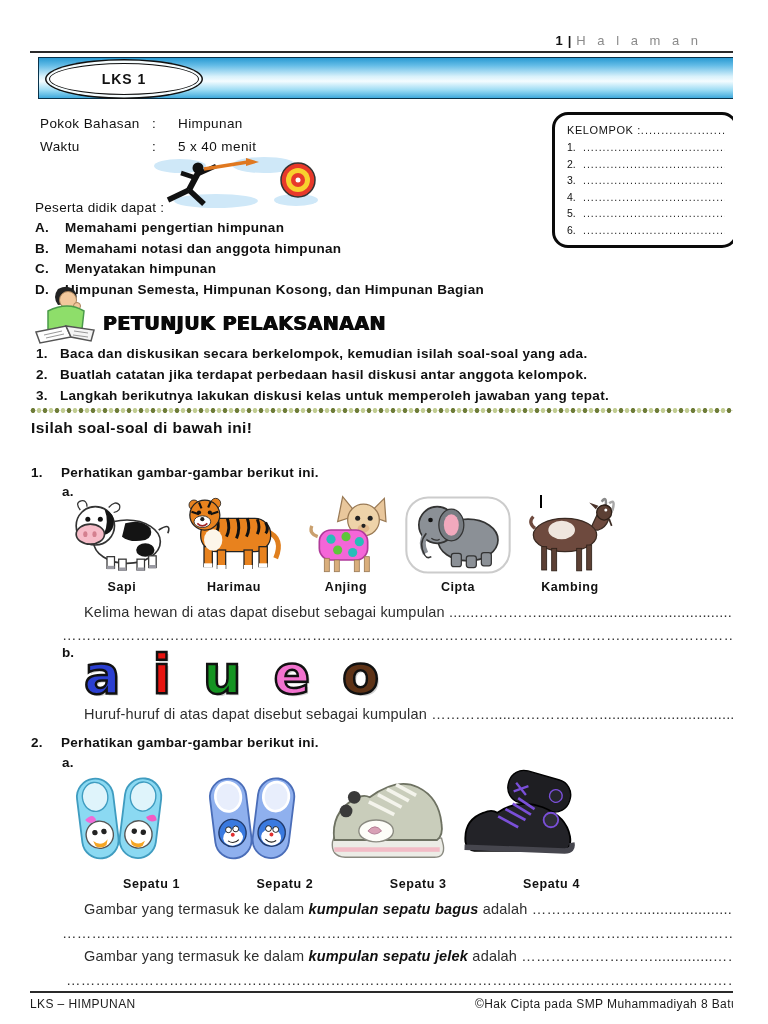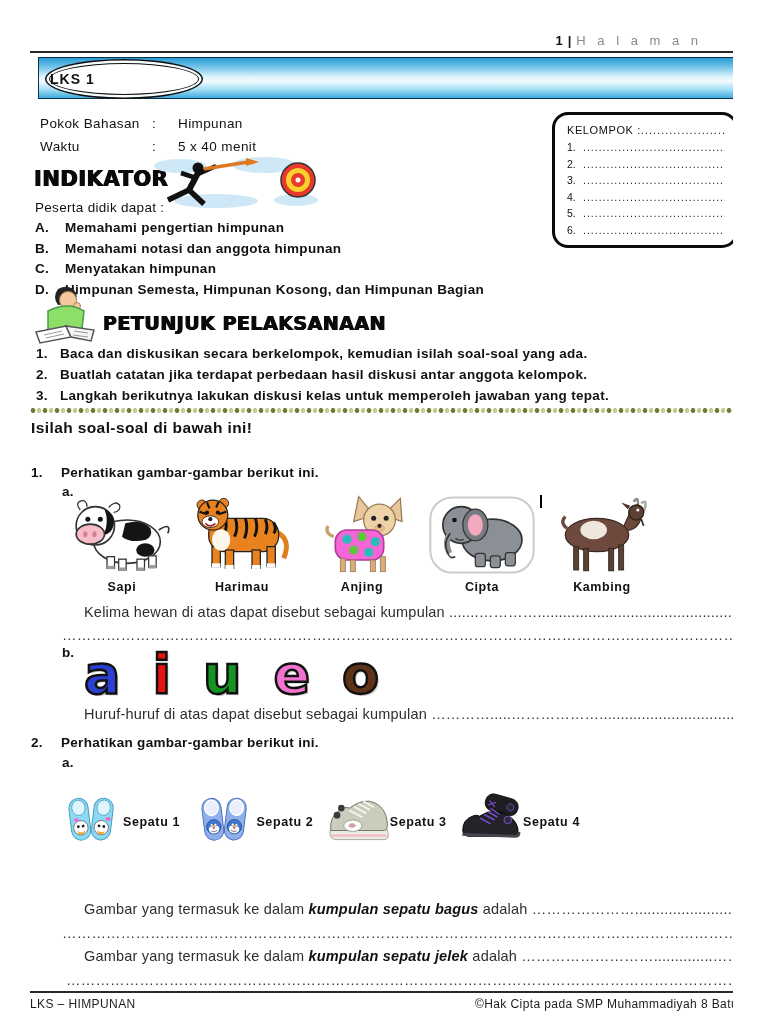--- a/index.html
+++ b/index.html
@@ -12,21 +12,21 @@
   .pn-num { font-weight:bold; }
   .pn-sep { font-weight:bold; margin:0 4px; }
   .pn-label { color:#8a8a8a; letter-spacing:4px; }
   .topline { position:absolute; top:51px; left:30px; width:708px; height:2px; background:#2a2a2a; }
 
   .banner { position:absolute; top:57px; left:38px; width:699px; height:42px;
     background:linear-gradient(180deg,#2a9ad2 0%,#62bbe6 18%,#d8f1fb 46%,#f4fcff 58%,#9ddcf4 80%,#3fa9dc 100%);
     border:1px solid #09324a; display:flex; align-items:center; }
   .oval { position:absolute; left:10px; top:5px; width:150px; height:32px; background:#fff;
     border:1.5px solid #111; border-radius:50%; box-shadow:0 0 0 2.5px #f6fdff, 0 0 0 4px #111;
-    display:flex; align-items:center; justify-content:flex-start; font-weight:bold; font-size:14px; letter-spacing:1px; }
+    display:flex; align-items:center; justify-content:center; font-weight:bold; font-size:14px; letter-spacing:1px; }
   .banner-title { margin-left:185px; font-family:"Liberation Serif", serif; font-weight:bold; font-size:34px;
     letter-spacing:1px; color:#0c0c0c; text-shadow:2px 2px 0 rgba(110,110,110,.75); white-space:nowrap; }
 
   
   .meta { position:absolute; top:112px; left:40px; font-size:13.5px; font-weight:normal; letter-spacing:.4px; }
   .meta-row { line-height:23px; }
   .ml { display:inline-block; width:112px; }
   .mc { display:inline-block; width:26px; }
 
   
@@ -62,21 +62,21 @@
   .isilah { position:absolute; top:419px; left:31px; font-size:15.5px; font-weight:bold; letter-spacing:.4px; }
   .sec-a { position:absolute; top:441px; left:31px; font-size:17px; color:#1c1c1c; }
   .sec-a .li-mark { display:inline-block; width:26px; }
   .q-line { position:absolute; font-size:13.5px; font-weight:bold; letter-spacing:.3px; display:flex; }
   .q1 { top:465px; left:31px; }
   .q1a { top:484px; left:62px; }
   .q2 { top:735px; left:31px; }
   .q2a { top:755px; left:62px; }
 
   
-  .animals { position:absolute; top:493px; left:66px; width:592px; display:flex; justify-content:space-between; }
+  .animals { position:absolute; top:493px; left:66px; width:592px; display:flex; justify-content:flex-start; }
   .fig { display:flex; flex-direction:column; align-items:center; width:112px; }
   .fig svg { height:84px; width:110px; }
   .fig-label { font-size:12.5px; font-weight:bold; letter-spacing:.6px; margin-top:3px; white-space:nowrap; }
   .cursor-artifact { position:absolute; top:495px; left:540px; width:1.5px; height:13px; background:#000; }
 
   .prompt { position:absolute; font-size:14.5px; color:#2e2e2e; letter-spacing:.2px; white-space:nowrap; overflow:hidden; }
   .p-kelima { top:604px; left:84px; width:653px; }
   .p-dots1 { top:627px; left:62px; width:676px; }
   .p-huruf { top:706px; left:84px; width:653px; }
   .p-g1 { top:901px; left:84px; width:653px; }
@@ -85,21 +85,21 @@
   .p-d4 { top:972px; left:66px; width:671px; }
   .bold-it { font-weight:bold; font-style:italic; color:#111; }
   .dots { color:#333; }
 
   .b-label { position:absolute; top:645px; left:62px; font-size:13.5px; font-weight:bold; }
   .letters { position:absolute; top:648px; left:84px; display:flex; gap:32px; }
   .bubble { font-family:"DejaVu Sans", sans-serif; font-size:54px; font-weight:900; line-height:54px;
     -webkit-text-stroke:2.5px #111; text-shadow:2px 2px 0 rgba(0,0,0,.18); }
 
   .shoes { position:absolute; top:766px; left:60px; width:520px; display:flex; justify-content:space-between; }
-  .shoe-fig { display:flex; flex-direction:row; align-items:center; width:120px; }
+  .shoe-fig { display:flex; flex-direction:column; align-items:flex-end; width:120px; }
   .shoe-fig svg { height:108px; width:120px; }
 
   
   .footline { position:absolute; top:991px; left:30px; width:708px; height:2px; background:#2a2a2a; }
   .footer { position:absolute; top:997px; left:30px; width:708px; display:flex; justify-content:space-between;
     font-size:12px; letter-spacing:.4px; color:#1c1c1c; }
 </style>
 </head>
 <body>
 
@@ -128,21 +128,20 @@
   <div class="kelompok">
     <div class="k-title"><span>KELOMPOK :</span><span class="kdots">............................</span></div>
     <div class="k-row"><span class="k-num">1.</span><span class="k-dots">...............................................</span></div>
     <div class="k-row"><span class="k-num">2.</span><span class="k-dots">...............................................</span></div>
     <div class="k-row"><span class="k-num">3.</span><span class="k-dots">...............................................</span></div>
     <div class="k-row"><span class="k-num">4.</span><span class="k-dots">...............................................</span></div>
     <div class="k-row"><span class="k-num">5.</span><span class="k-dots">...............................................</span></div>
     <div class="k-row"><span class="k-num">6.</span><span class="k-dots">...............................................</span></div>
   </div>
 
-  <div class="indikator-heading h-chunk">INDIKATOR</div>
   <svg class="indikator-art" viewBox="0 0 175 52">
     <ellipse cx="34" cy="10" rx="26" ry="7" fill="#cfe8f8"></ellipse>
     <ellipse cx="118" cy="9" rx="32" ry="8" fill="#cfe8f8"></ellipse>
     <ellipse cx="70" cy="45" rx="42" ry="7" fill="#cfe8f8"></ellipse>
     <ellipse cx="150" cy="44" rx="22" ry="6" fill="#cfe8f8"></ellipse>
     <circle cx="152" cy="24" r="17" fill="#e8392a" stroke="#333" stroke-width="1.5"></circle>
     <circle cx="152" cy="24" r="12" fill="#f8d12e"></circle>
     <circle cx="152" cy="24" r="7" fill="#e8392a"></circle>
     <circle cx="152" cy="24" r="2.5" fill="#fff"></circle>
     <g>

